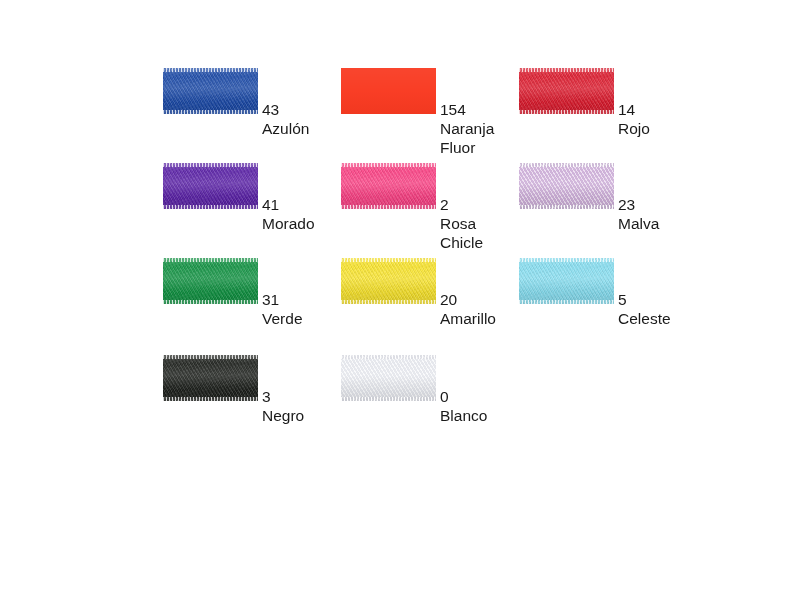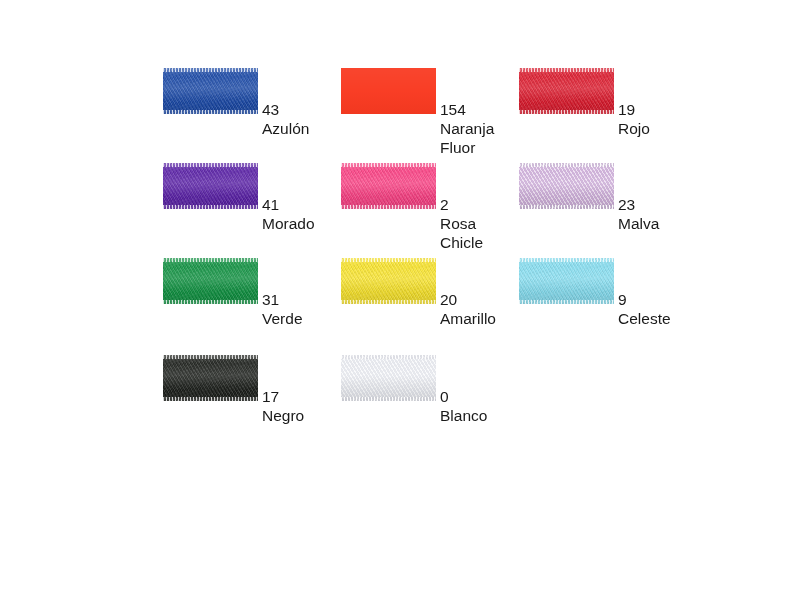--- a/index.html
+++ b/index.html
@@ -157,21 +157,21 @@
       <div class="swatch-label">154 Naranja
 Fluor</div>
     </div>
     <div class="color-item" style="left: 519px; top: 68px; height: 46px;">
       <div class="swatch" style="width: 95px; height: 46px; background-color: rgb(221, 27, 46);">
         <div class="weave"></div>
         <div class="sheen"></div>
         <div class="edge-top"></div>
         <div class="edge-bottom"></div>
       </div>
-      <div class="swatch-label">19 Rojo</div>
+      <div class="swatch-label">14 Rojo</div>
     </div>
     <div class="color-item" style="left: 163px; top: 163px; height: 46px;">
       <div class="swatch" style="width: 95px; height: 46px; background-color: rgb(91, 34, 168);">
         <div class="weave"></div>
         <div class="sheen"></div>
         <div class="edge-top"></div>
         <div class="edge-bottom"></div>
       </div>
       <div class="swatch-label">41 Morado</div>
     </div>
@@ -212,30 +212,30 @@
       </div>
       <div class="swatch-label">20 Amarillo</div>
     </div>
     <div class="color-item" style="left: 519px; top: 258px; height: 46px;">
       <div class="swatch" style="width: 95px; height: 46px; background-color: rgb(135, 222, 240);">
         <div class="weave"></div>
         <div class="sheen"></div>
         <div class="edge-top"></div>
         <div class="edge-bottom"></div>
       </div>
-      <div class="swatch-label">9 Celeste</div>
+      <div class="swatch-label">5 Celeste</div>
     </div>
     <div class="color-item" style="left: 163px; top: 355px; height: 46px;">
       <div class="swatch" style="width: 95px; height: 46px; background-color: rgb(30, 33, 29);">
         <div class="weave"></div>
         <div class="sheen"></div>
         <div class="edge-top"></div>
         <div class="edge-bottom"></div>
       </div>
-      <div class="swatch-label">17 Negro</div>
+      <div class="swatch-label">3 Negro</div>
     </div>
     <div class="color-item" style="left: 341px; top: 355px; height: 46px;">
       <div class="swatch pale" style="width: 95px; height: 46px; background-color: rgb(240, 242, 246);">
         <div class="weave"></div>
         <div class="sheen"></div>
         <div class="edge-top"></div>
         <div class="edge-bottom"></div>
       </div>
       <div class="swatch-label">0 Blanco</div>
     </div>

